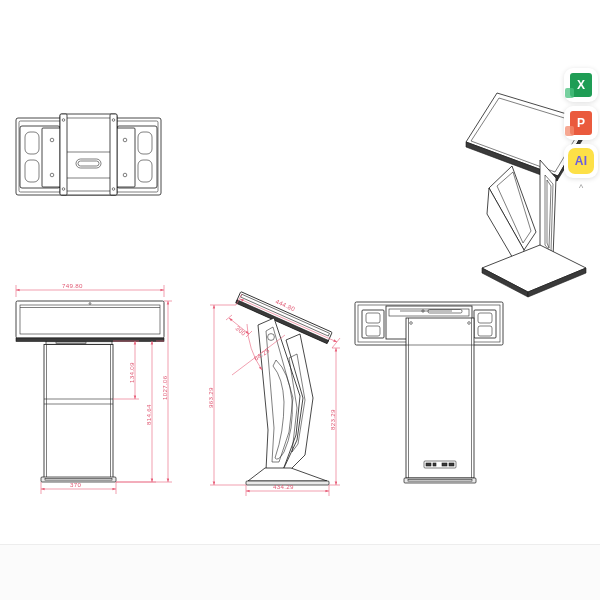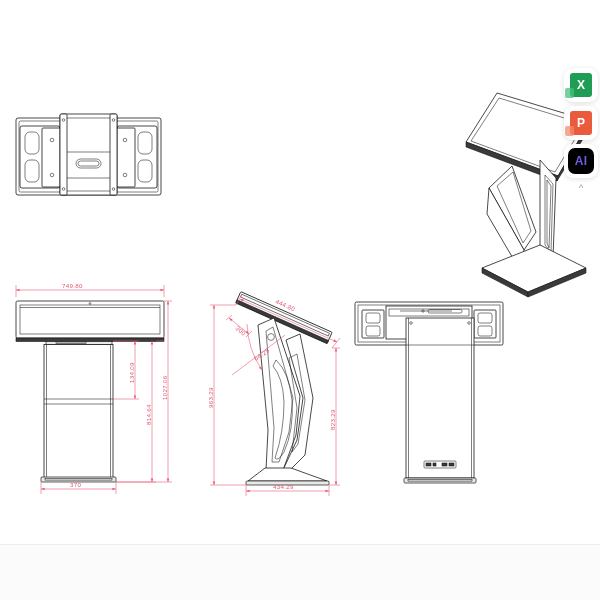--- a/index.html
+++ b/index.html
@@ -38,21 +38,21 @@
   }
   .chip-glyph::before{
     content:"";position:absolute;left:-5px;bottom:-1px;
     width:9px;height:10px;border-radius:2px;opacity:.75;
   }
   .glyph-xls{background:#1f9d55;}
   .glyph-xls::before{background:#49c07f;}
   .glyph-ppt{background:#ea5a3d;}
   .glyph-ppt::before{background:#f38b6e;}
   .chip-ai{
-    width:26px;height:26px;border-radius:7px;background:#000000;
+    width:26px;height:26px;border-radius:7px;background:#fde047;
     display:flex;align-items:center;justify-content:center;
     color:#6a5de0;font-size:12px;font-weight:bold;letter-spacing:.2px;
   }
   .caret{
     margin-top:2px;color:#9a9a9a;font-size:9px;line-height:9px;
     user-select:none;
   }
 </style>
 </head>
 <body>

